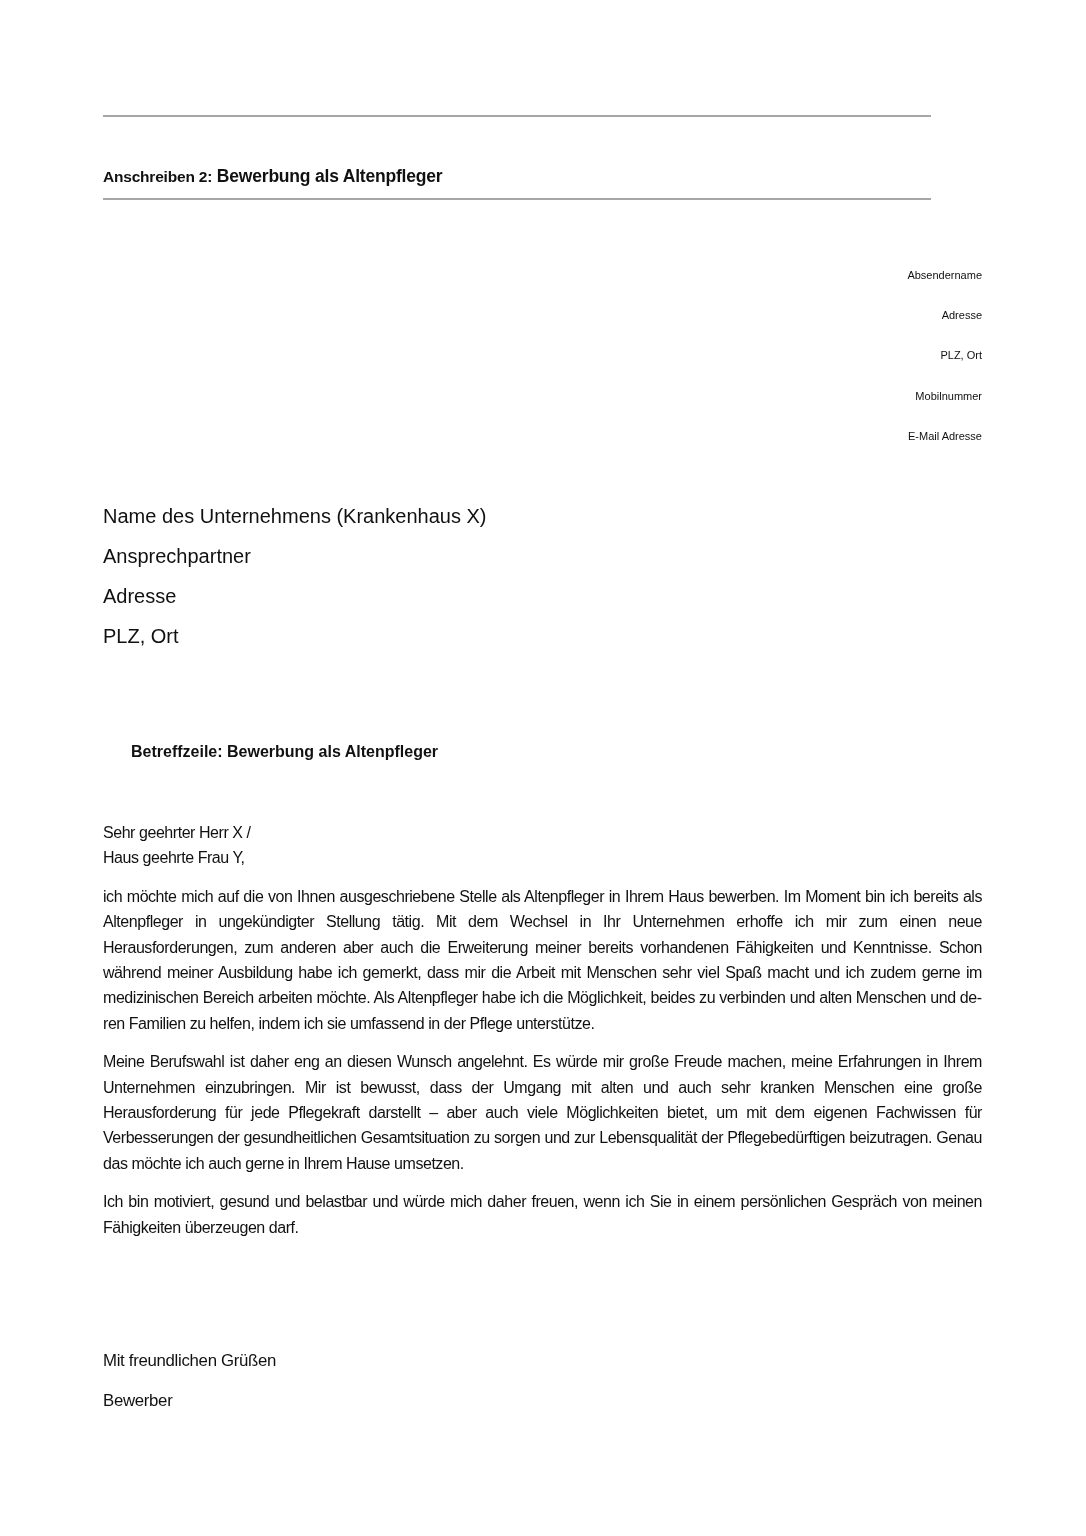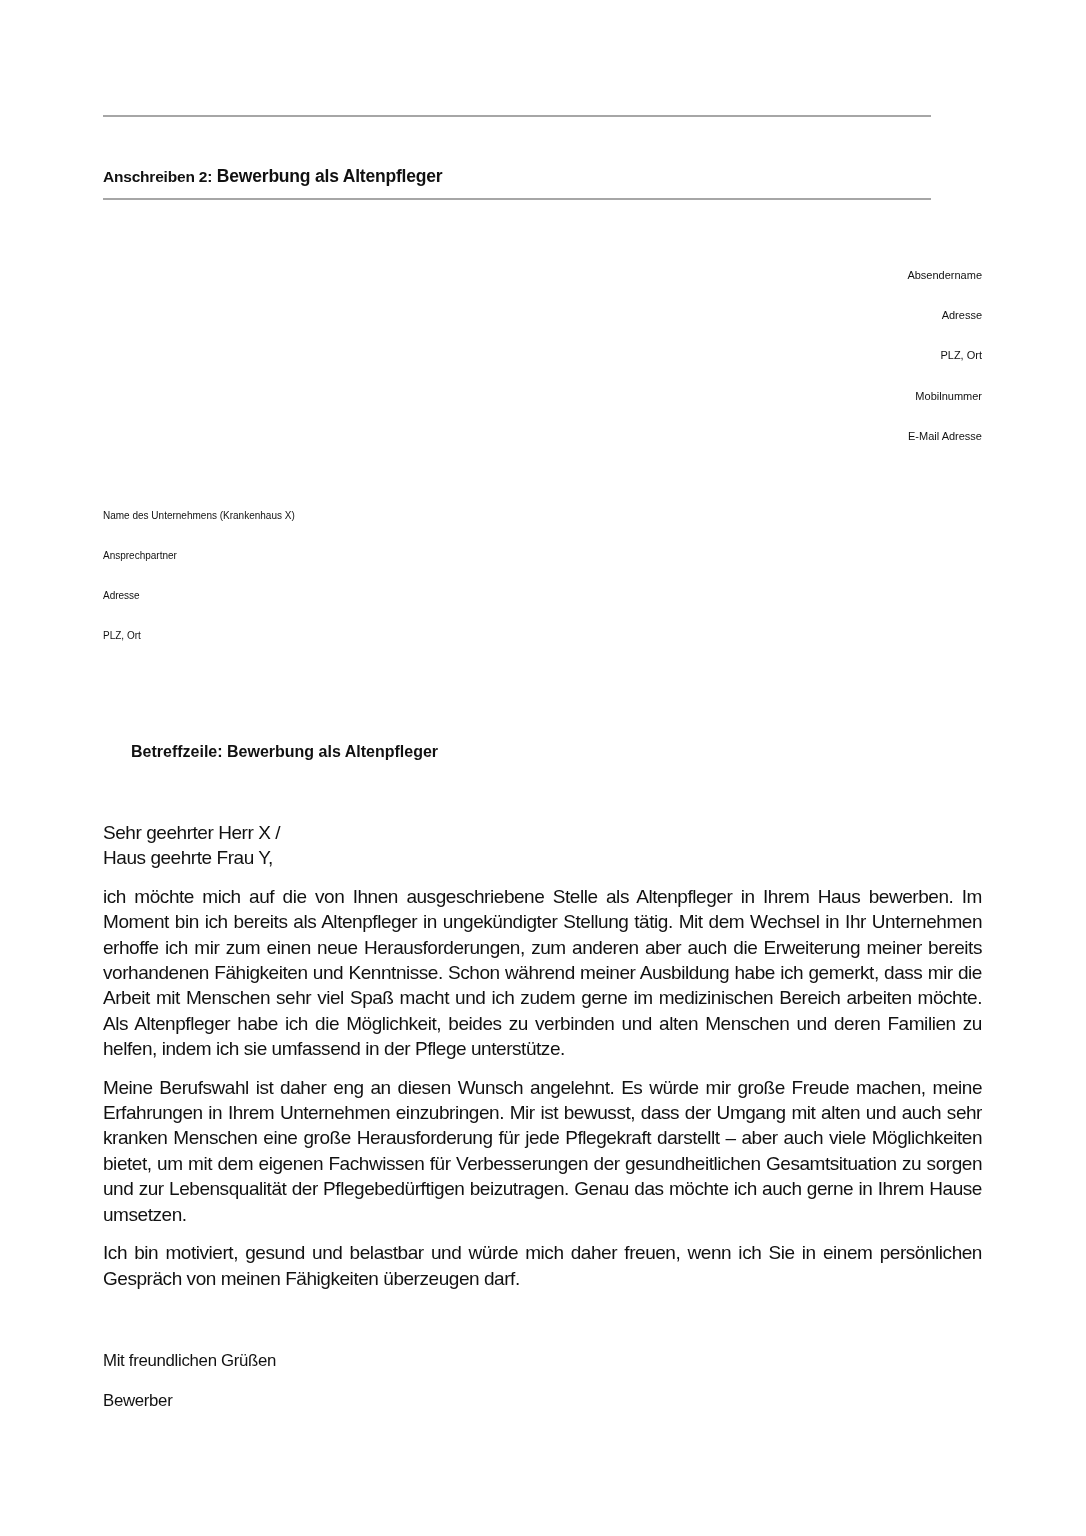--- a/index.html
+++ b/index.html
@@ -43,39 +43,39 @@
       top: 264px;
       text-align: right;
       font-size: 11px;
     }
     .sender div { height: 40.2px; line-height: 22px; }
 
     .recipient {
       position: absolute;
       left: 103px;
       top: 505px;
-      font-size: 10px;
+      font-size: 20px;
     }
     .recipient div { height: 40px; line-height: 22px; }
 
     .subject {
       position: absolute;
       left: 103px;
       top: 743px;
       font-size: 16px;
       font-weight: bold;
       margin-left: 28px;
     }
 
     .letter {
       position: absolute;
       left: 103px;
       top: 820px;
       width: 879px;
-      font-size: 19px;
+      font-size: 16px;
       line-height: 25.4px;
       letter-spacing: -0.45px;
     }
     .salutation { margin: 0 0 8px 0; }
     .para {
       margin: 13px 0 12px 0;
       text-align: justify;
       hyphens: manual;
     }
 

